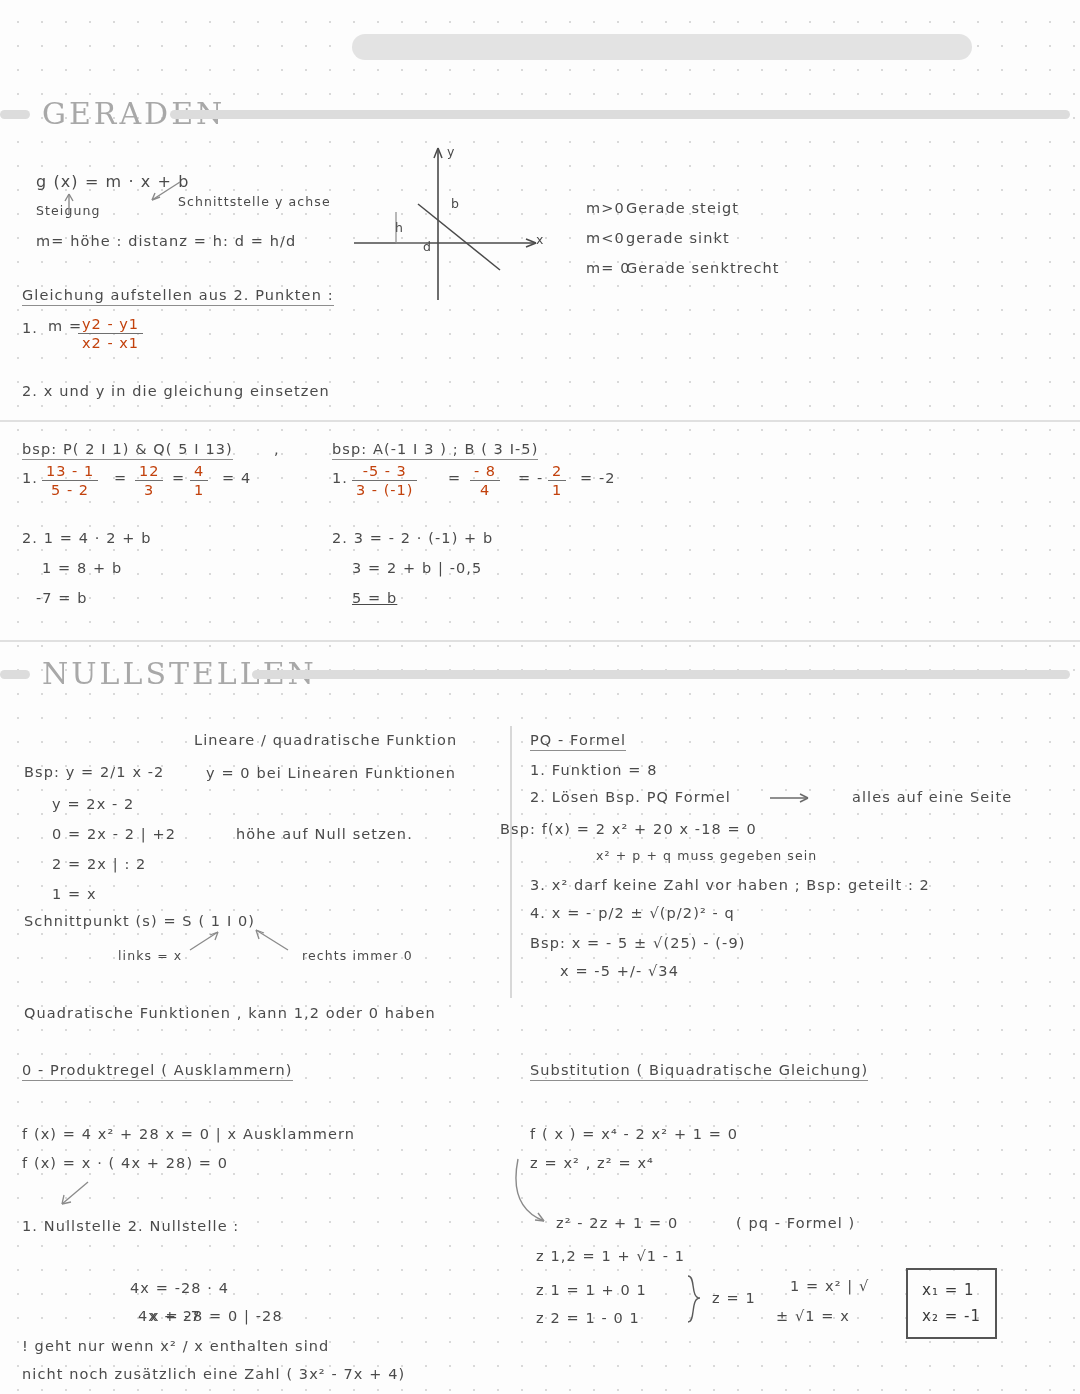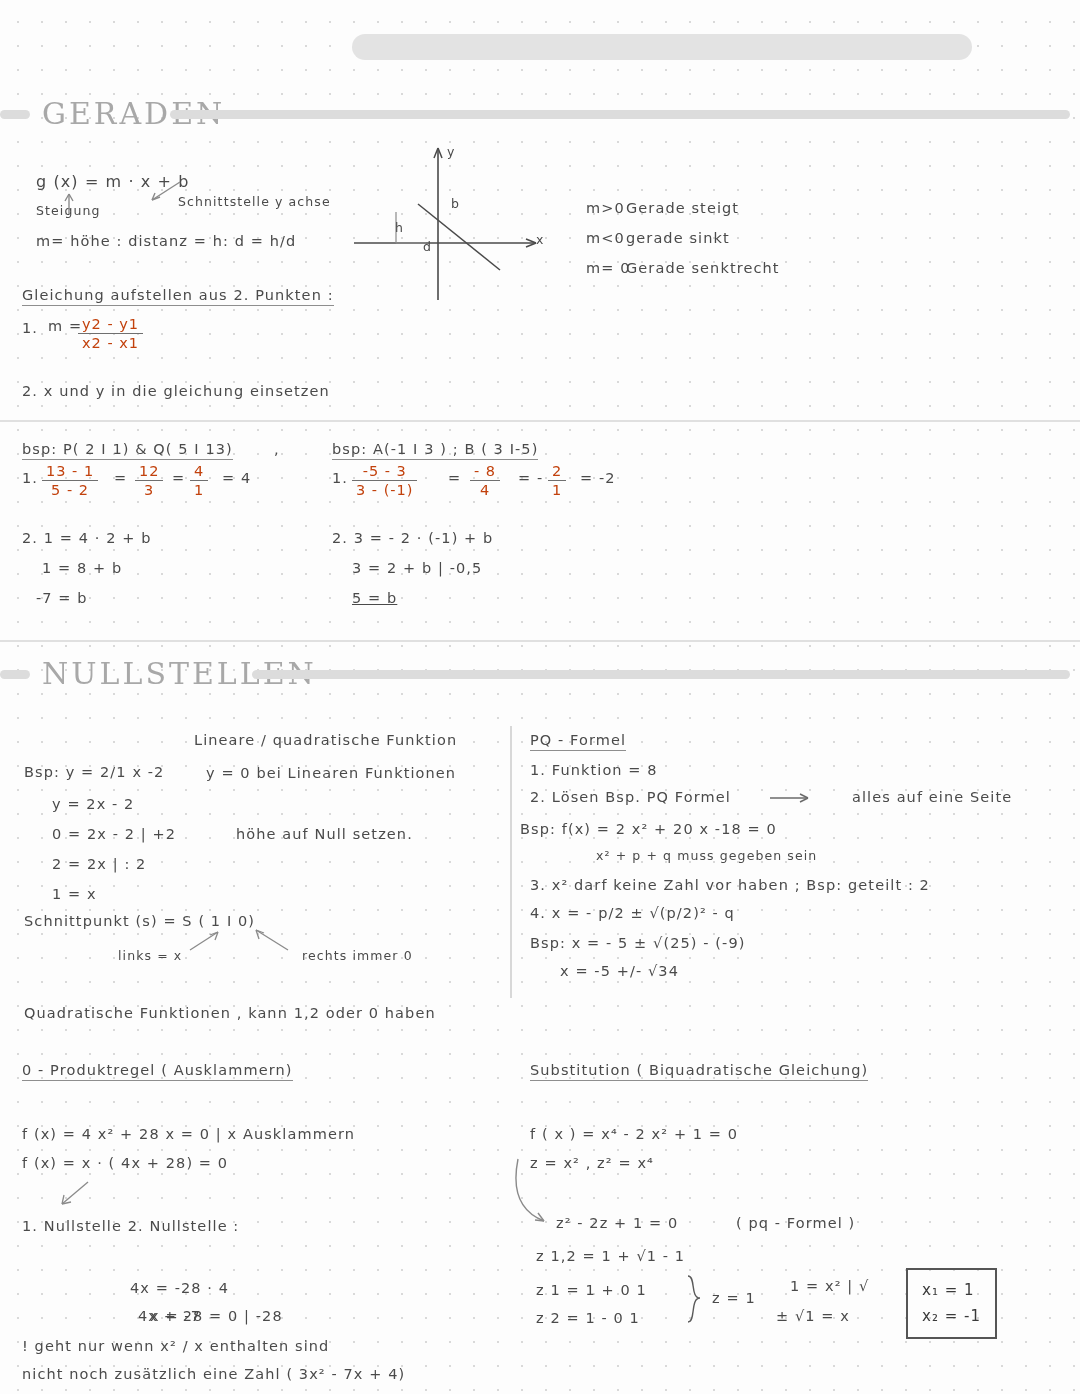--- a/index.html
+++ b/index.html
@@ -218,21 +218,21 @@
   <div class="hw" style="top:1005px;left:24px;">Quadratische  Funktionen ,  kann 1,2 oder 0  haben</div>
 
   <div class="hw u" style="top:732px;left:530px;">PQ - Formel</div>
   <div class="hw" style="top:762px;left:530px;">1. Funktion = 8</div>
   <div class="hw" style="top:789px;left:530px;">2. Lösen Bsp.  PQ Formel</div>
   <svg style="top:790px;left:768px;width:46px;height:18px;">
     <path d="M2 8 L40 8" stroke="#6a6a6a" stroke-width="1.4" fill="none"></path>
     <path d="M40 8 L32 4 M40 8 L32 12" stroke="#6a6a6a" stroke-width="1.4" fill="none"></path>
   </svg>
   <div class="hw" style="top:789px;left:822px;margin-left:30px;">alles  auf  eine   Seite</div>
-  <div class="hw" style="top:821px;left:520px;">Bsp:  f(x) = 2 x² + 20 x  -18  = 0</div>
+  <div class="hw" style="top:821px;left:500px;">Bsp:  f(x) = 2 x² + 20 x  -18  = 0</div>
   <div class="hw sm" style="top:848px;left:596px;">x²  + p  + q      muss  gegeben  sein</div>
   <div class="hw" style="top:877px;left:530px;">3. x² darf keine  Zahl  vor haben ;  Bsp: geteilt : 2</div>
   <div class="hw" style="top:905px;left:530px;">4.  x = - p/2 ± √(p/2)² - q</div>
   <div class="hw" style="top:935px;left:530px;">Bsp:  x = - 5 ± √(25) - (-9)</div>
   <div class="hw" style="top:963px;left:560px;">x = -5 +/- √34</div>
 
   <div class="hw u" style="top:1062px;left:22px;">0 - Produktregel  ( Ausklammern)</div>
   <div class="hw" style="top:1126px;left:22px;">f (x) = 4 x² + 28 x   = 0   | x Ausklammern</div>
   <div class="hw" style="top:1155px;left:22px;">f (x) = x · ( 4x + 28) = 0</div>
   <svg style="top:1178px;left:56px;width:40px;height:30px;">

